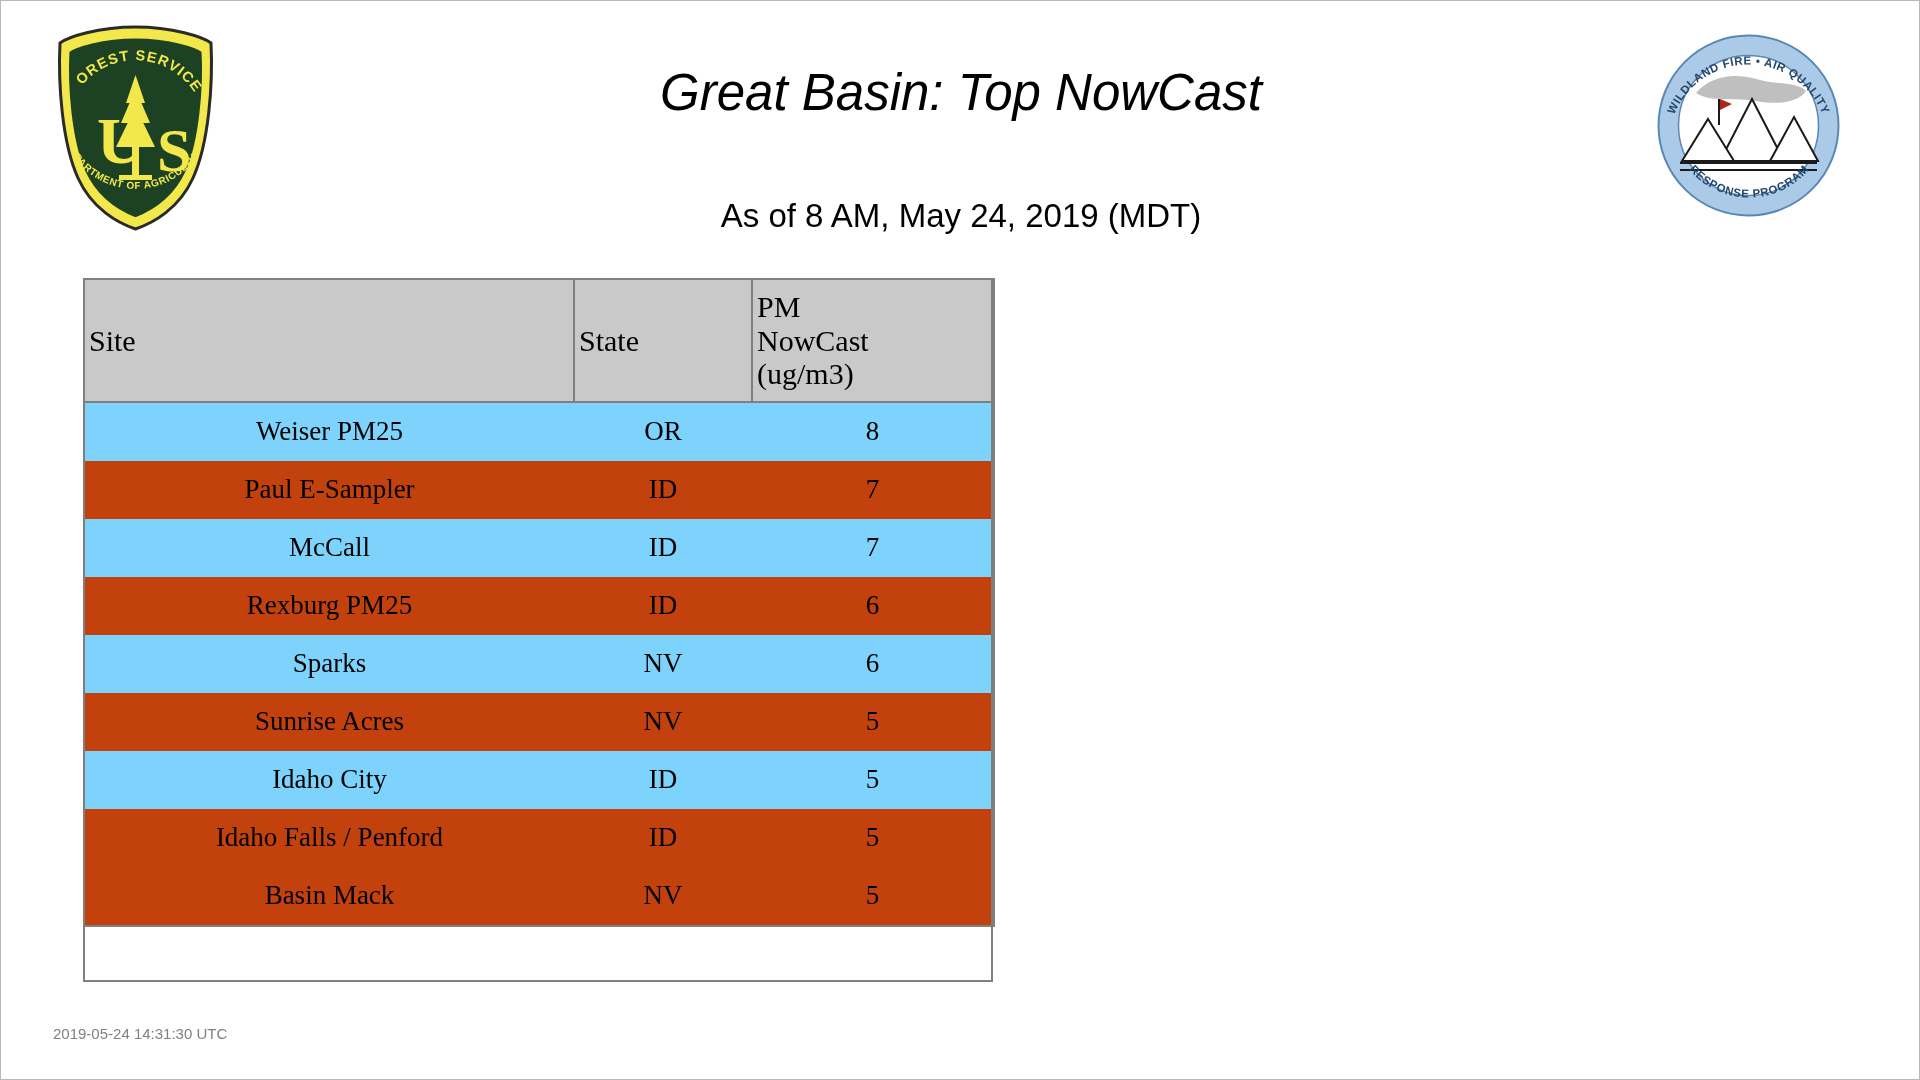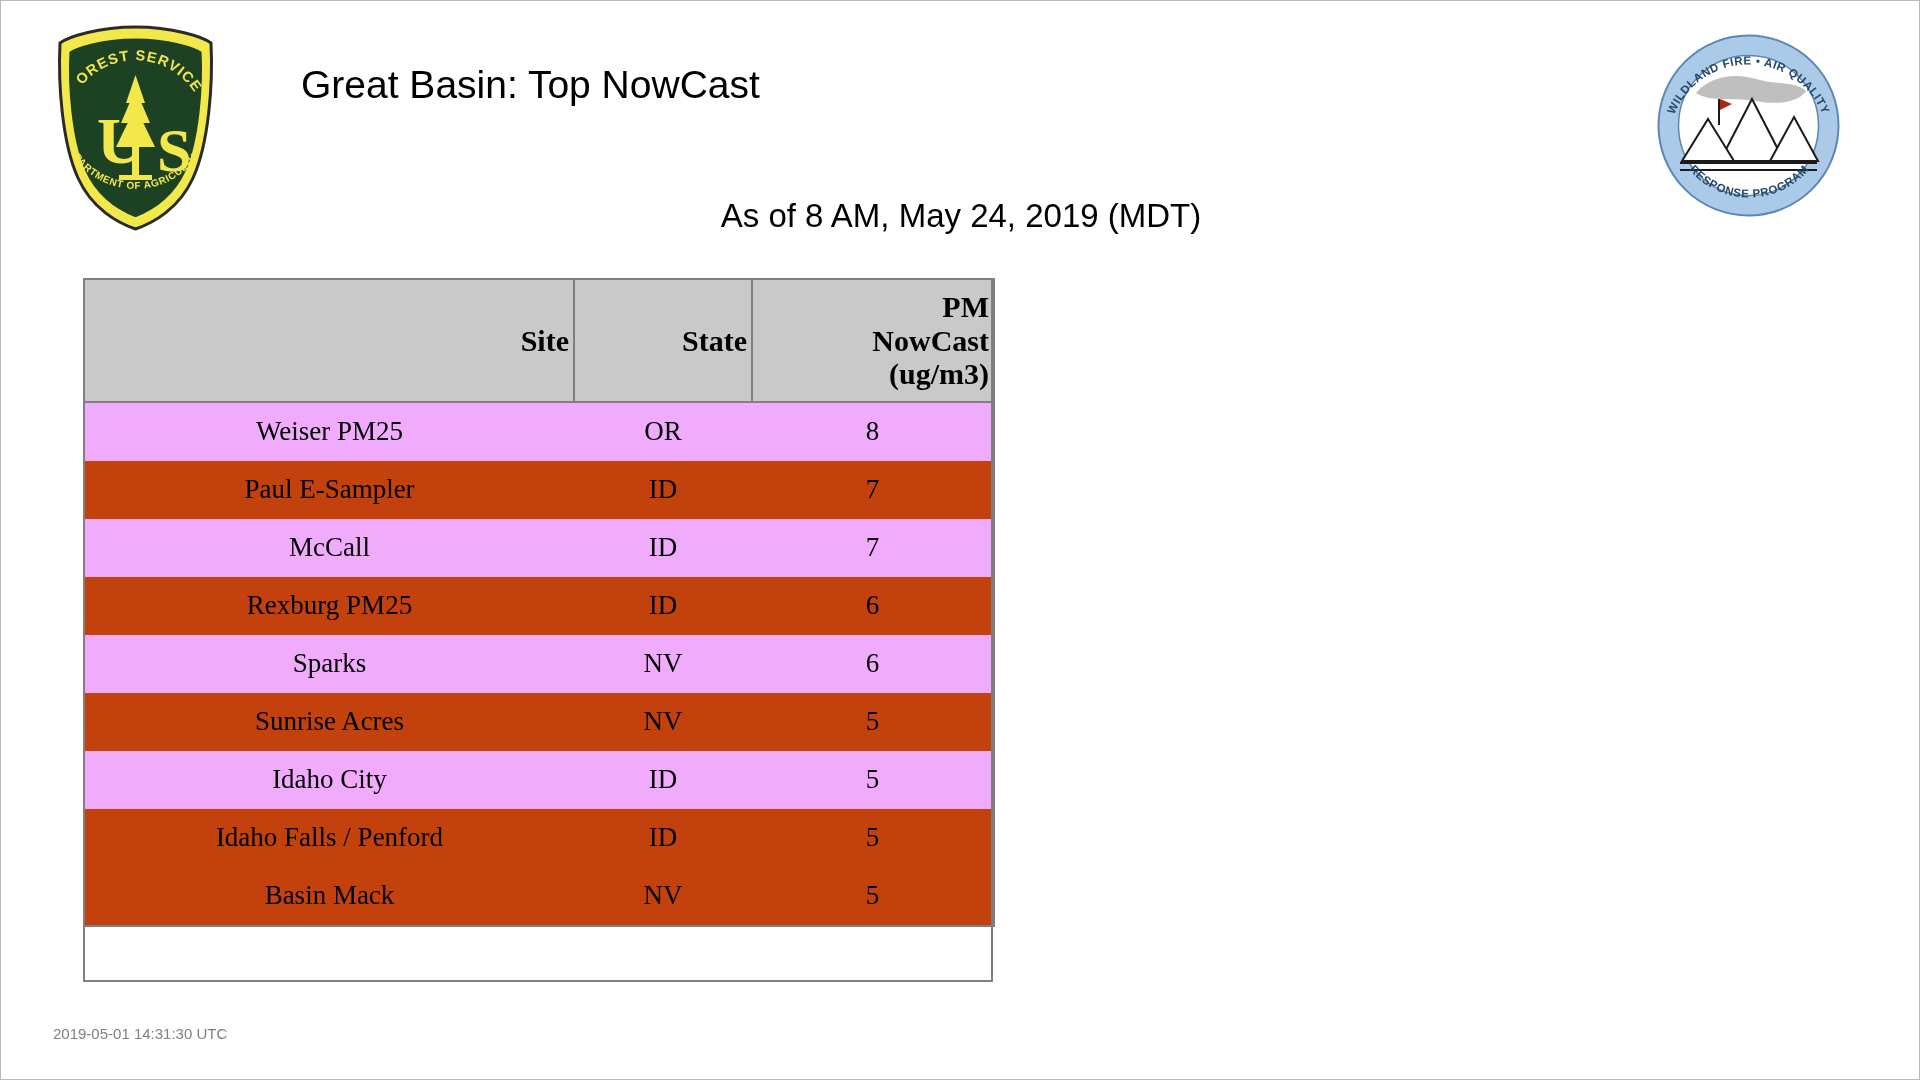--- a/index.html
+++ b/index.html
@@ -23,25 +23,27 @@
     border: 1px solid #b8b8b8;
     box-sizing: border-box;
   }
 
   
   .title {
     position: absolute;
     left: 300px;
     top: 62px;
     width: 1320px;
+    text-align: center;
     font-family: "Liberation Sans", sans-serif;
-    font-size: 39px;
+    font-size: 51px;
     font-weight: 400;
     color: #000000;
     letter-spacing: 0px;
+    font-style: italic;
   }
   .subtitle {
     position: absolute;
     left: 300px;
     top: 196px;
     width: 1320px;
     text-align: center;
     font-family: "Liberation Sans", sans-serif;
     font-size: 33px;
     font-weight: 400;
@@ -76,41 +78,41 @@
   table.nowcast {
     border-collapse: collapse;
     width: 910px;
     table-layout: fixed;
     border: 2px solid #7f7f7f;
   }
   table.nowcast thead th {
     background: #c9c9c9;
     border: 2px solid #7f7f7f;
     font-family: "Liberation Serif", serif;
-    font-weight: bold;
+    font-weight: normal;
     font-size: 30px;
     color: #000000;
-    text-align: right;
+    text-align: left;
     vertical-align: middle;
     padding: 10px 4px;
     height: 98px;
     line-height: 1.12;
   }
   table.nowcast tbody td {
     border: none;
     font-family: "Liberation Serif", serif;
     font-size: 27px;
     color: #000000;
     text-align: center;
     vertical-align: middle;
     height: 58px;
     padding: 0;
   }
   table.nowcast tbody tr.odd td {
-    background: #f0abfc;
+    background: #7dd3fc;
     margin-left: 24px;
   }
   table.nowcast tbody tr.even td {
     background: #c2410c;
   }
   table.nowcast col.site { width: 490px; }
   table.nowcast col.state { width: 178px; }
   table.nowcast col.pm { width: 242px; }
 
   .table-outer-border {
@@ -261,15 +263,15 @@
         <tr class="even">
           <td>Basin Mack</td>
           <td>NV</td>
           <td>5</td>
         </tr>
       </tbody>
     </table>
   </div>
   <div class="table-outer-border"></div>
 
-  <div class="timestamp">2019-05-01 14:31:30 UTC</div>
+  <div class="timestamp">2019-05-24 14:31:30 UTC</div>
 
 </div>
 
 </body></html>

